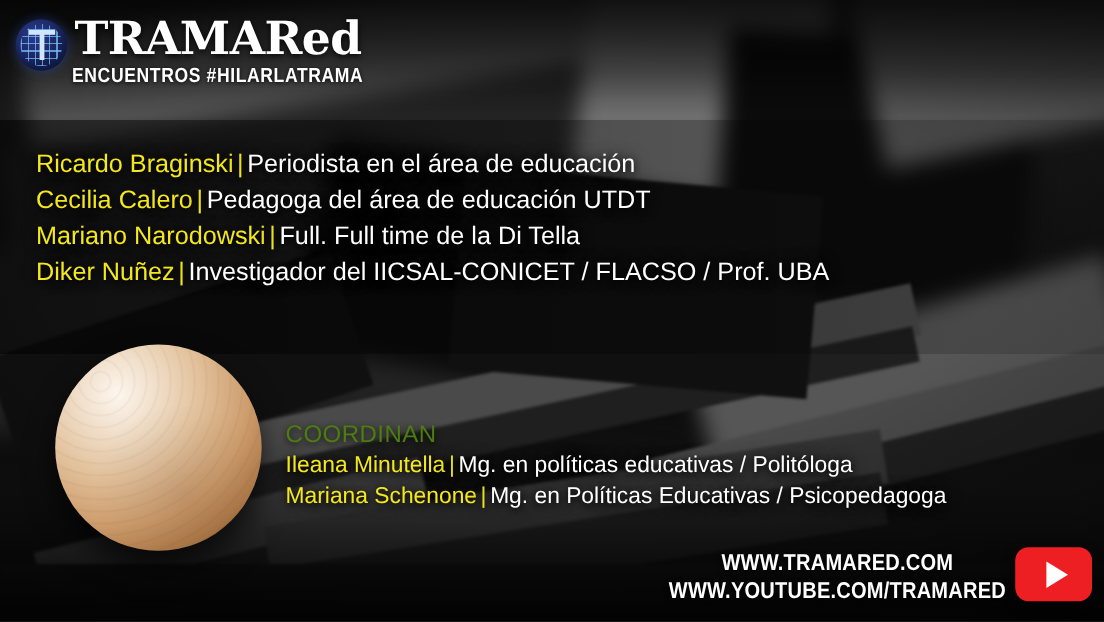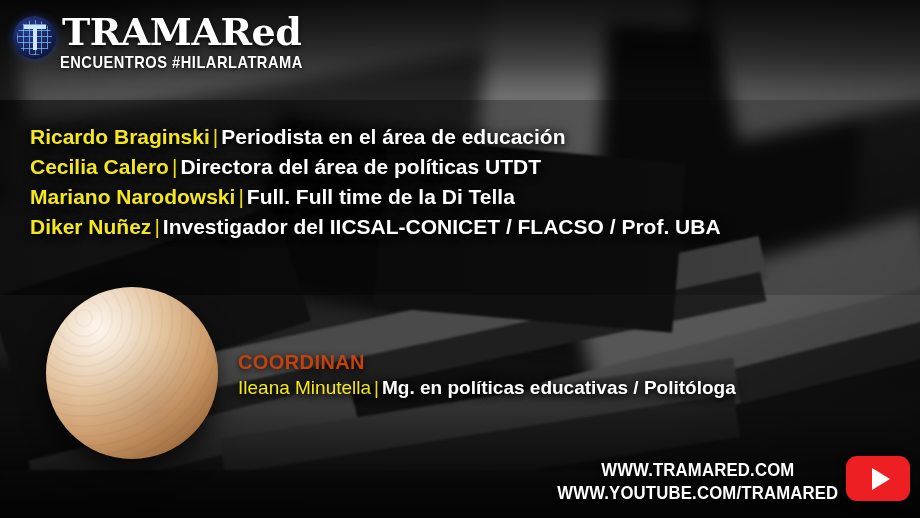--- a/index.html
+++ b/index.html
@@ -210,44 +210,44 @@
     left: 30px;
     top: 122px;
   }
   .speaker-row {
     font-size: 21px;
     line-height: 30px;
     white-space: nowrap;
     text-shadow: 0 2px 6px rgba(0,0,0,0.95), 0 0 12px rgba(0,0,0,0.8);
   }
   .sp-name {
-    font-weight: bold;
+    font-weight: normal;
     color: #f4e81c;
   }
   .sp-sep {
     color: #f4e81c;
     font-weight: 400;
     padding: 0 3px;
   }
   .sp-role {
     color: #ffffff;
-    font-weight: 700;
+    font-weight: 400;
   }
 
   
   .coord {
     position: absolute;
     left: 238px;
     top: 349px;
   }
   .coord-title {
-    font-weight: bold;
+    font-weight: normal;
     font-size: 20px;
     line-height: 26px;
-    color: #c2410c;
+    color: #4d7c0f;
     letter-spacing: 0.4px;
     text-shadow: 0 2px 6px rgba(0,0,0,0.95);
   }
   .coord-row {
     font-size: 19px;
     line-height: 26px;
     white-space: nowrap;
     text-shadow: 0 2px 6px rgba(0,0,0,0.95), 0 0 12px rgba(0,0,0,0.8);
   }
   .coord-row .sp-name { font-weight: 400; }
@@ -341,35 +341,38 @@
     <div class="brand-name">TRAMARed</div>
     <div class="brand-sub">ENCUENTROS #HILARLATRAMA</div>
   </div>
 
 
   <div class="speakers">
     <div class="speaker-row">
       <span class="sp-name">Ricardo Braginski</span><span class="sp-sep">|</span><span class="sp-role">Periodista en el área de educación</span>
     </div>
     <div class="speaker-row">
-      <span class="sp-name">Cecilia Calero</span><span class="sp-sep">|</span><span class="sp-role">Directora del área de políticas UTDT</span>
+      <span class="sp-name">Cecilia Calero</span><span class="sp-sep">|</span><span class="sp-role">Pedagoga del área de educación UTDT</span>
     </div>
     <div class="speaker-row">
       <span class="sp-name">Mariano Narodowski</span><span class="sp-sep">|</span><span class="sp-role">Full. Full time de la Di Tella</span>
     </div>
     <div class="speaker-row">
       <span class="sp-name">Diker Nuñez</span><span class="sp-sep">|</span><span class="sp-role">Investigador del IICSAL-CONICET / FLACSO / Prof. UBA</span>
     </div>
   </div>
 
   <div class="coord">
     <div class="coord-title">COORDINAN</div>
     <div class="coord-row">
       <span class="sp-name">Ileana Minutella</span><span class="sp-sep">|</span><span class="sp-role">Mg. en políticas educativas / Politóloga</span>
     </div>
+    <div class="coord-row">
+      <span class="sp-name">Mariana Schenone</span><span class="sp-sep">|</span><span class="sp-role">Mg. en Políticas Educativas / Psicopedagoga</span>
+    </div>
   </div>
 
   <div class="footer">
     <div class="footer-line">WWW.TRAMARED.COM</div>
     <div class="footer-line">WWW.YOUTUBE.COM/TRAMARED</div>
   </div>
   <div class="yt-btn">
     <div class="yt-tri"></div>
   </div>
 

